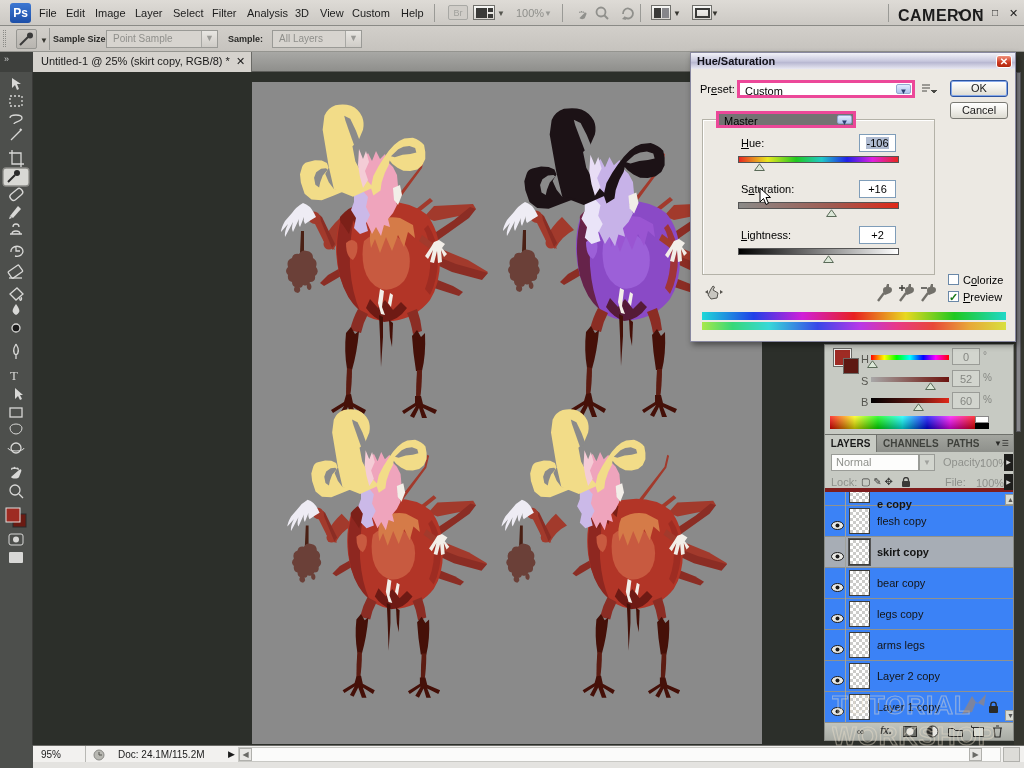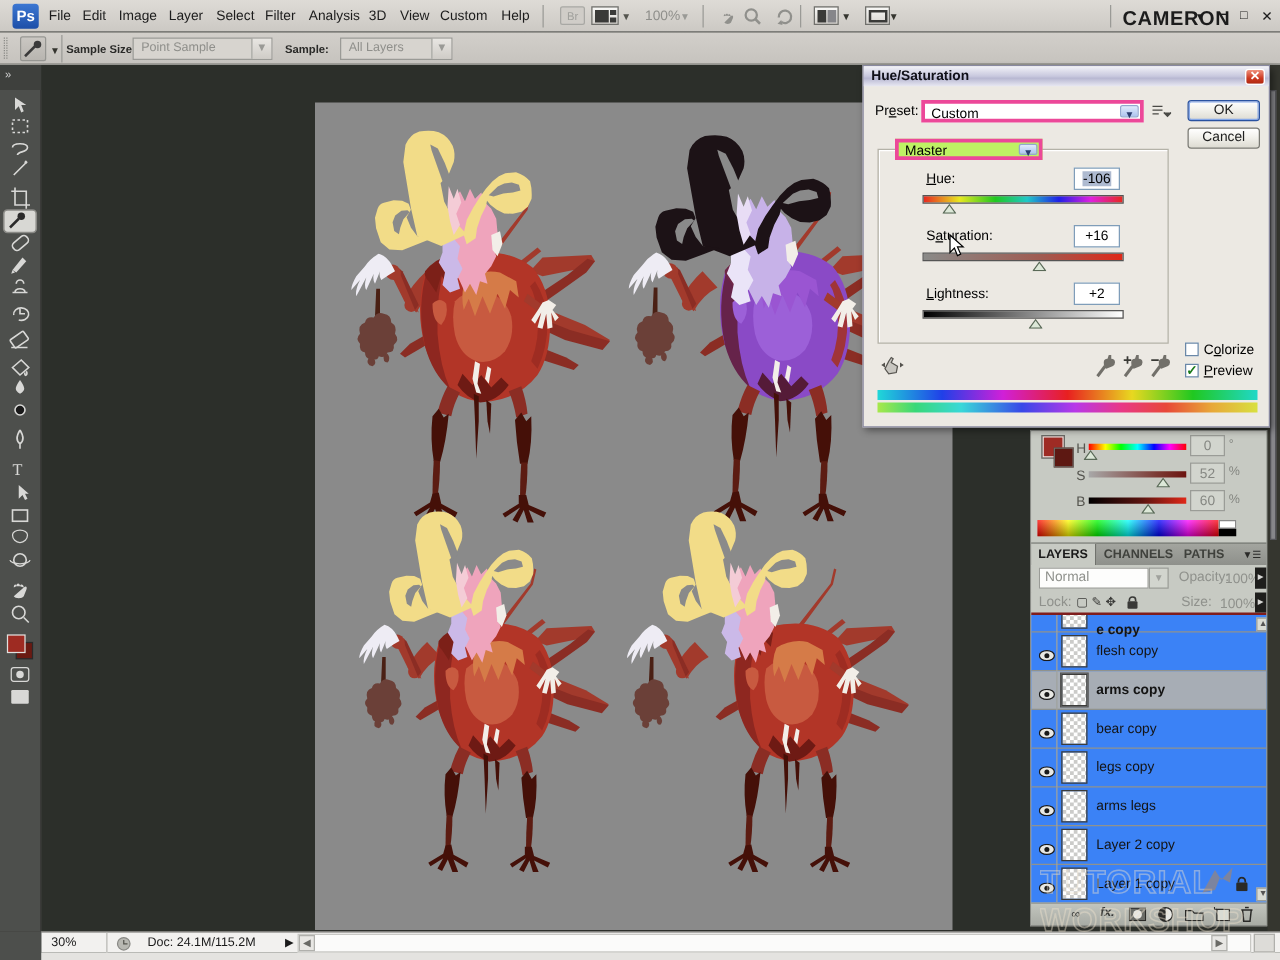--- a/index.html
+++ b/index.html
@@ -179,20 +179,23 @@
     </div>
     <div class="mbicon" style="left:40px;top:10px;font-size:8px;color:#35352f">▼</div>
     <div class="vsep" style="left:49px;top:2px;height:22px"></div>
     <span class="olabel" style="left:53px">Sample Size:</span>
     <div class="dd" style="left:106px;top:4px;width:112px;">Point Sample<div class="ddbtn">▼</div></div>
     <span class="olabel" style="left:228px">Sample:</span>
     <div class="dd" style="left:272px;top:4px;width:90px;">All Layers<div class="ddbtn">▼</div></div>
   </div>
 
   <div class="abs" id="tabhdr">»</div>
+  <div class="abs" id="tabbar">
+    <div id="doctab">Untitled-1 @ 25% (skirt copy, RGB/8) * &nbsp;✕</div>
+  </div>
 
   <div class="abs" id="toolbar">
     <svg width="33" height="560" style="position:absolute;left:0;top:0">
       <g stroke="#d8d8d6" fill="none" stroke-width="1.3">
 
         <path d="M12,6 L12,16 L15,13 L17,18 L19,17 L17,12 L21,12 Z" fill="#d8d8d6" stroke="none" transform="translate(0,0)"></path>
 
         <rect x="10" y="24" width="12" height="10" stroke-dasharray="2,2"></rect>
 
         <path d="M10,46 C10,42 22,42 22,46 C22,50 14,49 14,52"></path>
@@ -390,28 +393,28 @@
     </div>
 
     <div style="position:absolute;left:0;top:107px;width:188px;height:22px;background:#c7cac3">
       <div style="position:absolute;left:6px;top:2px;width:88px;height:17px;background:#fdfdfc;border:1px solid #9a9c97;font-size:11px;color:#8f918c;line-height:15px;padding-left:4px">Normal</div>
       <div style="position:absolute;left:94px;top:2px;width:16px;height:17px;background:#d2d5ce;border:1px solid #9a9c97;color:#a0a29d;font-size:8px;text-align:center;line-height:15px">▼</div>
       <span style="position:absolute;left:118px;top:4px;font-size:11px;color:#8f918c">Opacity:</span>
       <div style="position:absolute;left:155px;top:4px;width:22px;height:14px;font-size:11px;color:#8f918c;line-height:14px;text-align:right">100%</div>
       <div style="position:absolute;left:179px;top:2px;width:9px;height:17px;background:#1e1e1c;color:#d8d8d6;font-size:6px;text-align:center;line-height:17px">▶</div>
     </div>
 
-    <div style="position:absolute;left:0;top:129px;width:188px;height:18px;background:#c7cac3;border-bottom:2px solid #7f1d1d">
+    <div style="position:absolute;left:0;top:129px;width:188px;height:18px;background:#c7cac3;border-bottom:4px solid #7f1d1d">
       <span style="position:absolute;left:6px;top:2px;font-size:11px;color:#8f918c">Lock:</span>
       <span style="position:absolute;left:36px;top:2px;font-size:10px;color:#3a3a38">▢ ✎ ✥</span>
       <svg style="position:absolute;left:76px;top:3px" width="10" height="11">
           <rect x="1" y="4" width="8" height="6" rx="1" fill="#3a3a38"></rect>
           <path d="M2.5,4 v-1 a2.5,2.5 0 0,1 5,0 v1" fill="none" stroke="#3a3a38" stroke-width="1.3"></path>
         </svg>
-      <span style="position:absolute;left:120px;top:2px;font-size:11px;color:#8f918c">Size:</span>
+      <span style="position:absolute;left:120px;top:2px;font-size:11px;color:#8f918c">File:</span>
       <div style="position:absolute;left:151px;top:1px;width:26px;height:16px;font-size:11px;color:#8f918c;line-height:16px;text-align:right">100%</div>
       <div style="position:absolute;left:179px;top:0px;width:9px;height:16px;background:#1e1e1c;color:#d8d8d6;font-size:6px;text-align:center;line-height:16px">▶</div>
     </div>
 
     <div style="position:absolute;left:0;top:147px;width:188px;height:230px;background:#3b82f6;overflow:hidden">
 
       <div class="lrow" style="top:-17px">
           <div class="eyecol"></div>
           <div class="thumb"></div>
           <div class="lname" style="top:23px;font-weight:bold">e copy</div>
@@ -425,21 +428,21 @@
           <div class="thumb"></div>
           <div class="lname">flesh copy</div>
         </div>
       <div class="lrow" style="top:45px;background:#a7adb5">
           <div class="eyecol"></div>
           <div class="eye"><svg width="13" height="9">
               <ellipse cx="6.5" cy="4.5" rx="6" ry="4" fill="#e8e8e4" stroke="#1a1a1a"></ellipse>
               <circle cx="6.5" cy="4.5" r="2" fill="#1a1a1a"></circle>
             </svg></div>
           <div class="thumb" style="outline:1px solid #555"></div>
-          <div class="lname" style="font-weight:bold">arms copy</div>
+          <div class="lname" style="font-weight:bold">skirt copy</div>
         </div>
       <div class="lrow" style="top:76px">
           <div class="eyecol"></div>
           <div class="eye"><svg width="13" height="9">
               <ellipse cx="6.5" cy="4.5" rx="6" ry="4" fill="#e8e8e4" stroke="#1a1a1a"></ellipse>
               <circle cx="6.5" cy="4.5" r="2" fill="#1a1a1a"></circle>
             </svg></div>
           <div class="thumb"></div>
           <div class="lname">bear copy</div>
         </div>
@@ -510,21 +513,21 @@
           <path d="M1,3 h9 M2,3 l1,9 h5 l1,-9 M4,1 h3" fill="none" stroke="#2a2a28" stroke-width="1.2"></path>
         </svg>
     </div>
   </div>
 
   <div class="abs" id="rightstrip">
     <div style="position:absolute;left:2px;top:20px;width:5px;height:360px;background:#86868a;border:1px solid #55555a"></div>
   </div>
 
   <div class="abs" id="statusbar">
-    <span style="position:absolute;left:8px;top:3px">30%</span>
+    <span style="position:absolute;left:8px;top:3px">95%</span>
     <div style="position:absolute;left:52px;top:0;width:1px;height:17px;background:#b8b8b4"></div>
     <svg style="position:absolute;left:60px;top:3px" width="12" height="12">
         <circle cx="6" cy="6" r="5" fill="#b8b8b2" stroke="#8a8a86"></circle>
         <path d="M6,3 v3 h3" stroke="#55554f" fill="none"></path>
       </svg>
     <span style="position:absolute;left:85px;top:3px">Doc: 24.1M/115.2M</span>
     <span style="position:absolute;left:195px;top:3px;font-size:9px">▶</span>
     <div style="position:absolute;left:205px;top:1px;width:763px;height:15px;background:#fbfbfa;border:1px solid #c8c8c4"></div>
     <div style="position:absolute;left:206px;top:2px;width:13px;height:13px;background:#e8e7e4;border:1px solid #b0b0ac;color:#6a6a66;font-size:8px;text-align:center;line-height:12px">◀</div>
     <div style="position:absolute;left:936px;top:2px;width:13px;height:13px;background:#e8e7e4;border:1px solid #b0b0ac;color:#6a6a66;font-size:8px;text-align:center;line-height:12px">▶</div>
@@ -549,21 +552,21 @@
     <svg style="position:absolute;left:230px;top:30px" width="16" height="12">
         <g stroke="#4a4a46" fill="none">
           <path d="M1,2 h8 M1,5 h8 M1,8 h5"></path>
           <path d="M10,7 l3,3 3,-3" fill="#4a4a46"></path>
         </g>
       </svg>
     <div class="xbtn" style="top:27px;border:1px solid #2a52a0;box-shadow:0 0 0 1px #86a8e8 inset;">OK</div>
     <div class="xbtn" style="top:49px">Cancel</div>
     
     <div style="position:absolute;left:11px;top:66px;width:233px;height:156px;border:1px solid #b4b2a8;box-shadow:1px 1px 0 #fff inset"></div>
-    <div class="combo" style="left:25px;top:58px;width:118px;height:17px;line-height:15px;padding-left:5px;background:#bef264">Master
+    <div class="combo" style="left:25px;top:58px;width:140px;height:17px;line-height:15px;padding-left:5px;background:#737373">Master
       <div class="combobtn" style="line-height:13px">▼</div>
     </div>
     
     <span class="hslabel" style="left:50px;top:84px"><u>H</u>ue:</span>
     <div class="hsbox" style="left:168px;top:81px"><span style="background:#aebad0">-106</span></div>
     <div class="slider" style="top:103px;background:linear-gradient(90deg,#e82820,#e8e820 18%,#20c820 36%,#20c8c8 52%,#2020e8 68%,#e020e0 84%,#e82820)"></div>
     <svg class="tri" style="left:63px;top:110px" width="11" height="8">
         <path d="M5.5,0.8 L10.4,7.5 L0.6,7.5 Z" fill="#dce8d8" stroke="#5a6a58" stroke-width="1"></path>
       </svg>
     

